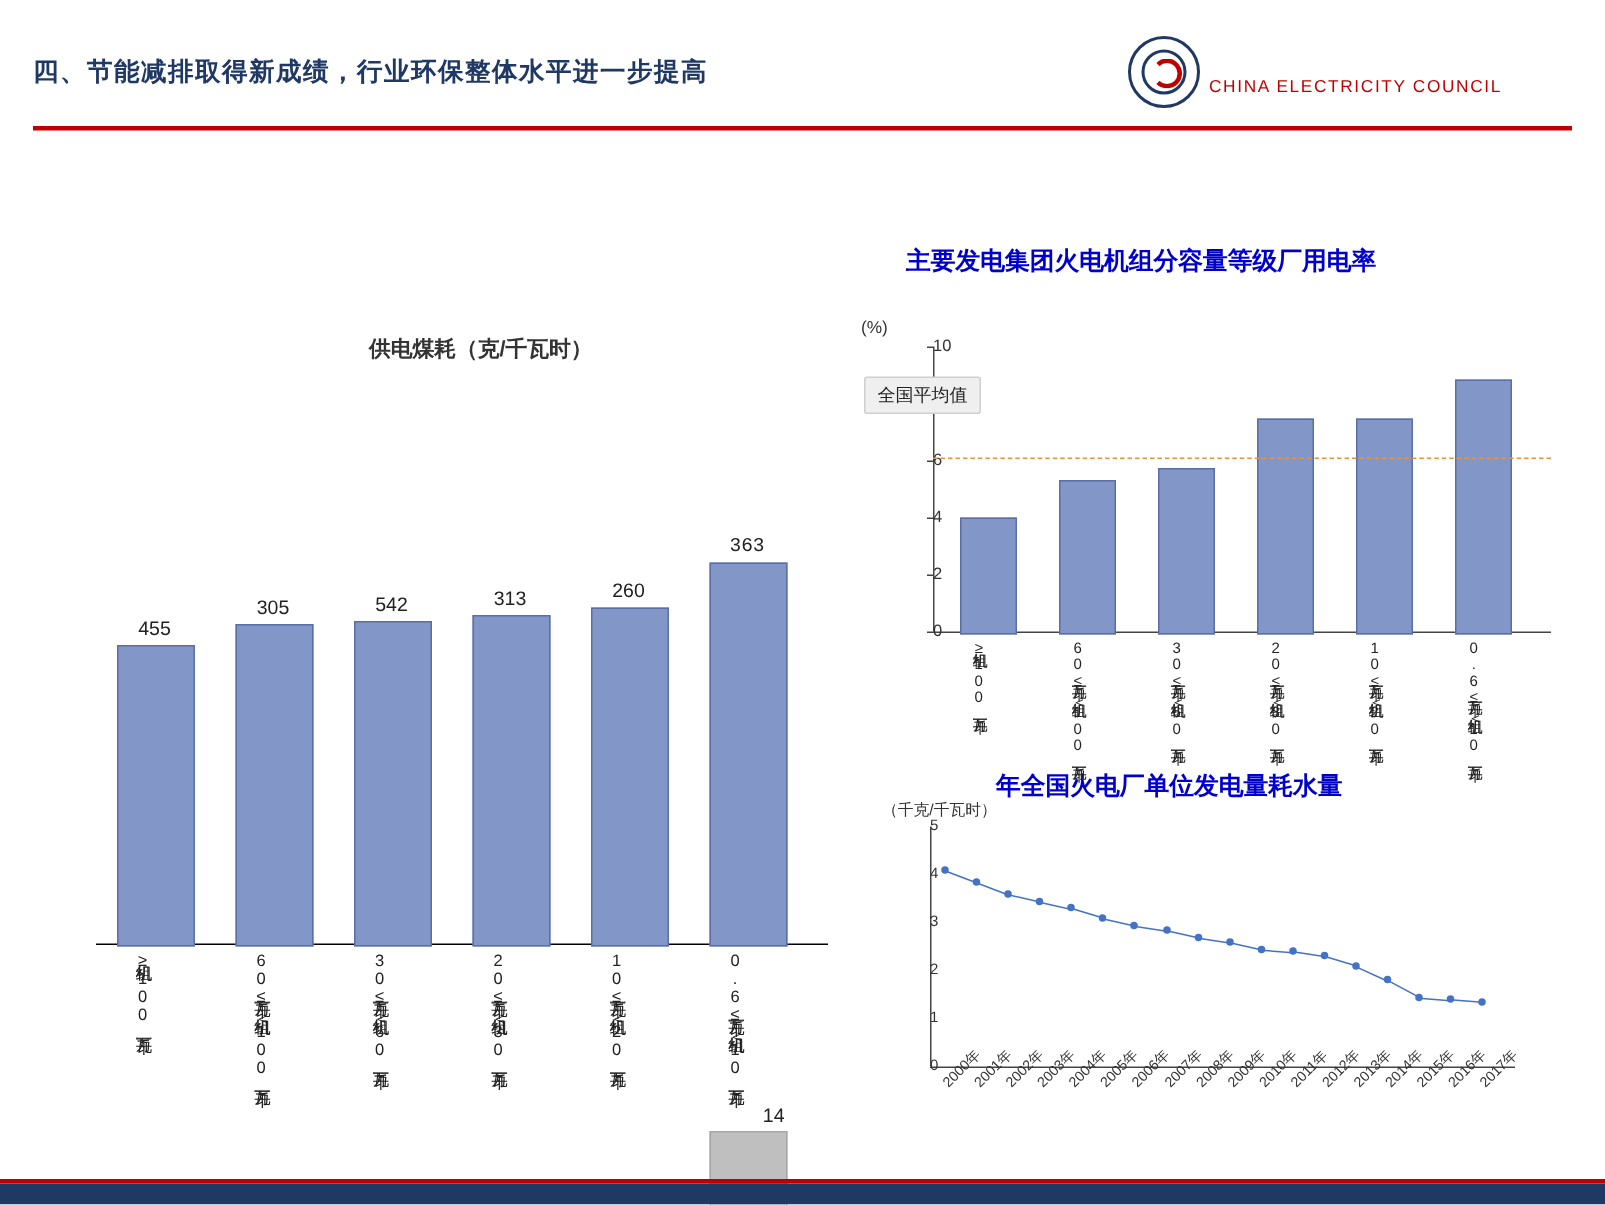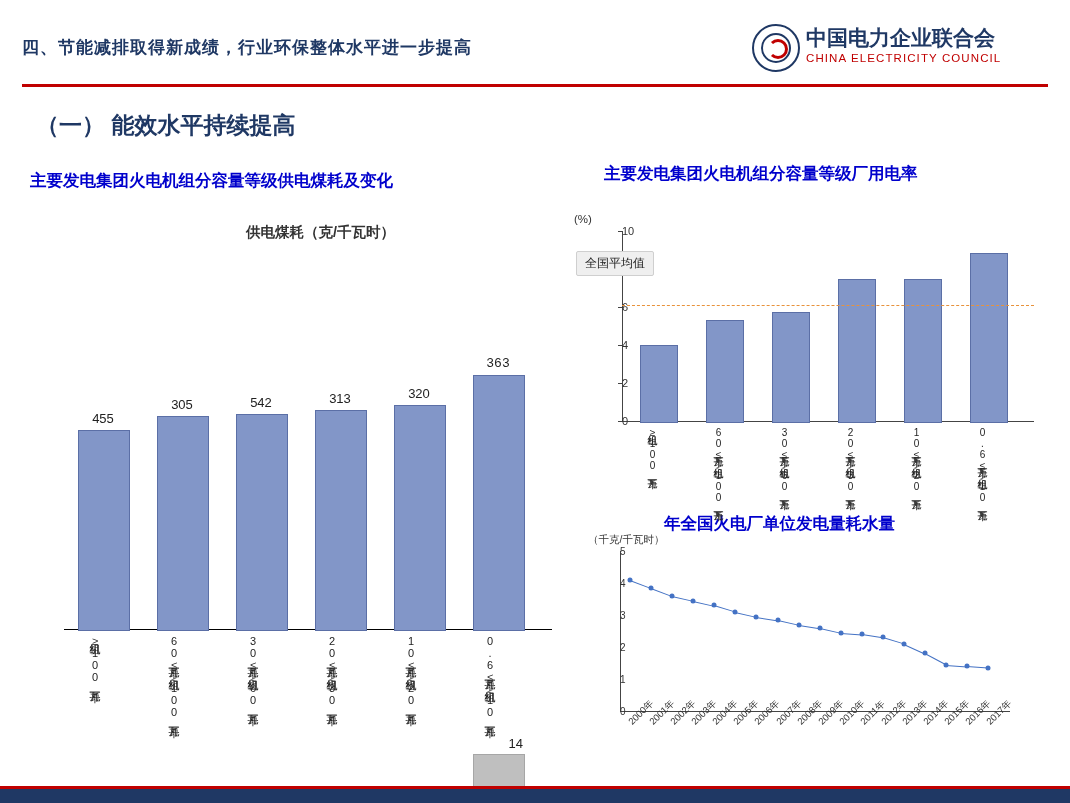--- a/index.html
+++ b/index.html
@@ -137,46 +137,43 @@
 </head>
 <body>
 
 <div class="slide">
 
   <div class="hdr">
     <div class="hdr-title">四、节能减排取得新成绩，行业环保整体水平进一步提高</div>
     <div class="hdr-rule"></div>
     <div class="logo">
       <div class="logo-mark"></div>
-      <div class="logo-cn">中国电力企业联合会</div>
       <div class="logo-en">CHINA ELECTRICITY COUNCIL</div>
     </div>
   </div>
 
-  <div class="sect">（一） 能效水平持续提高</div>
-
-  <div class="cap cap1">主要发电集团火电机组分容量等级供电煤耗及变化</div>
+
   <div class="cap cap2">主要发电集团火电机组分容量等级厂用电率</div>
   <div class="cap cap3">年全国火电厂单位发电量耗水量</div>
 
   <div class="chart" id="leftChart">
     <div class="lc-title">供电煤耗（克/千瓦时）</div>
     <div class="lc-axis"></div>
 
     <div id="coalBars">
         <div class="bar" style="left: 52px; width: 50px; height: 199.5px; top: 224.5px; bottom: auto;"></div>
         <div class="barval" style="left: 52px; width: 50px; top: 205.5px;">455</div>
         <div class="bar" style="left: 131px; width: 50px; height: 213.5px; top: 210.5px; bottom: auto;"></div>
         <div class="barval" style="left: 131px; width: 50px; top: 191.5px;">305</div>
         <div class="bar" style="left: 210px; width: 50px; height: 214.9px; top: 209.1px; bottom: auto;"></div>
         <div class="barval" style="left: 210px; width: 50px; top: 190.1px;">542</div>
         <div class="bar" style="left: 289px; width: 50px; height: 219.1px; top: 204.9px; bottom: auto;"></div>
         <div class="barval" style="left: 289px; width: 50px; top: 185.9px;">313</div>
         <div class="bar" style="left: 368px; width: 50px; height: 224px; top: 200px; bottom: auto;"></div>
-        <div class="barval" style="left: 368px; width: 50px; top: 181px;">320</div>
+        <div class="barval" style="left: 368px; width: 50px; top: 181px;">260</div>
         <div class="bar" style="left: 447px; width: 50px; height: 254.1px; top: 169.9px; bottom: auto;"></div>
         <div class="barval" style="left: 447px; width: 50px; top: 150.9px; font-family: Liberation Mono, monospace;">363</div>
       </div>
     <div id="coalDelta">
         <div class="bar grey" style="left: 447px; width: 50px; height: 64.4px; bottom: auto; top: 548.6px;"></div>
         <div class="barval" style="left: 447px; width: 50px; top: 530.6px; text-align: right;">14</div>
       </div>
     <div id="coalLabels">
         <div class="vlabel" style="left: 62px; top: 430px; height: 90px;">机组≥100万千瓦</div>
         <div class="vlabel" style="left: 141px; top: 430px; height: 90px;">60万千瓦≤机组＜100万千瓦</div>

